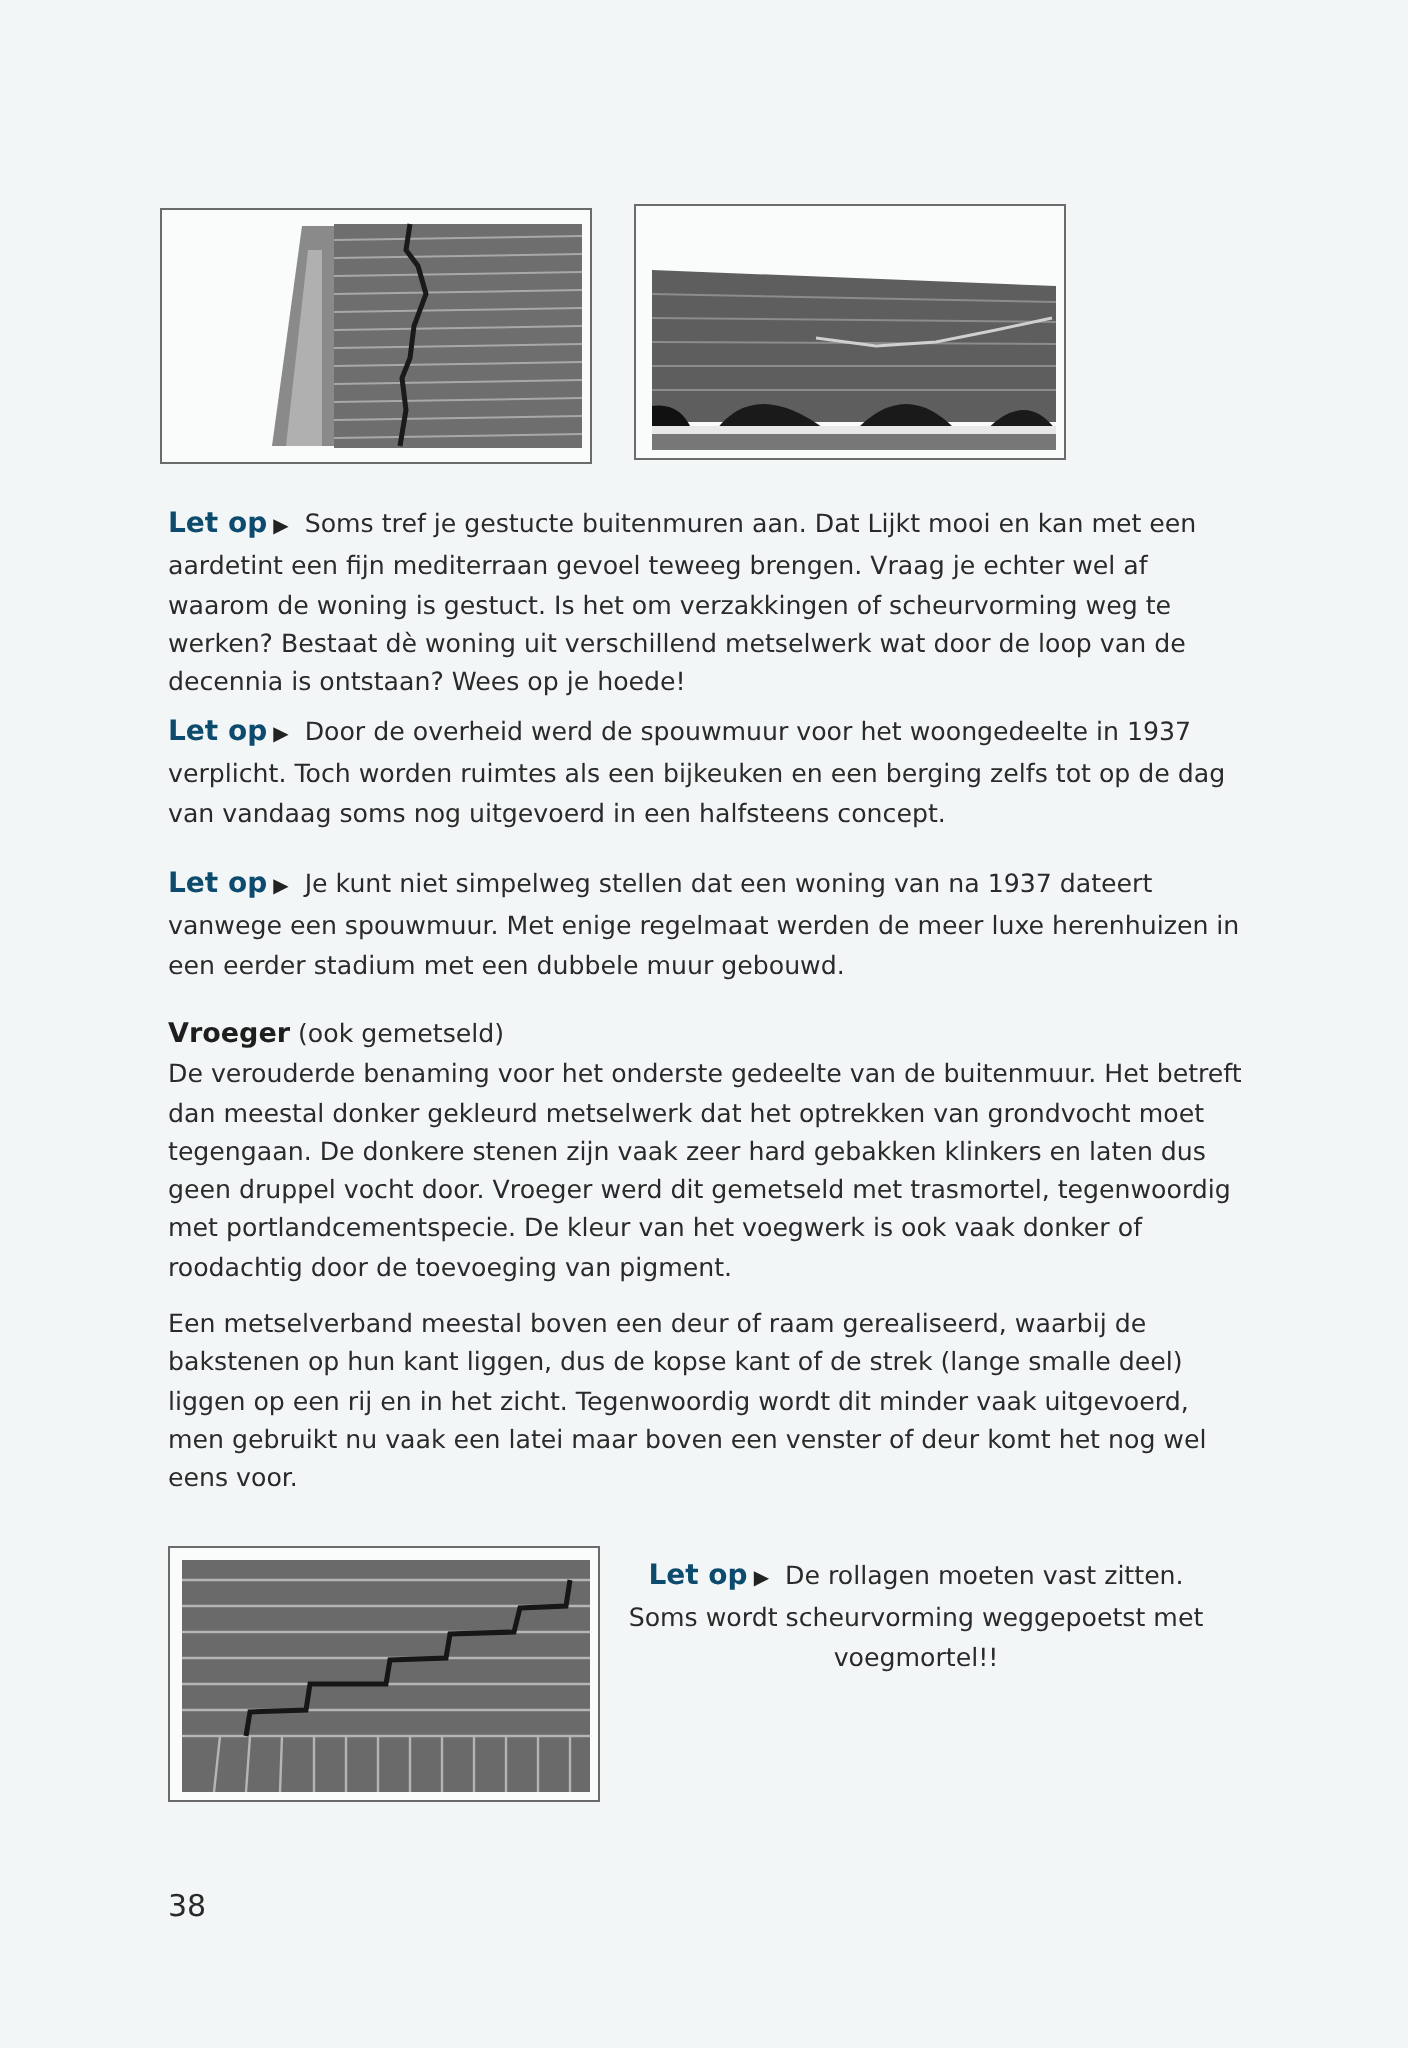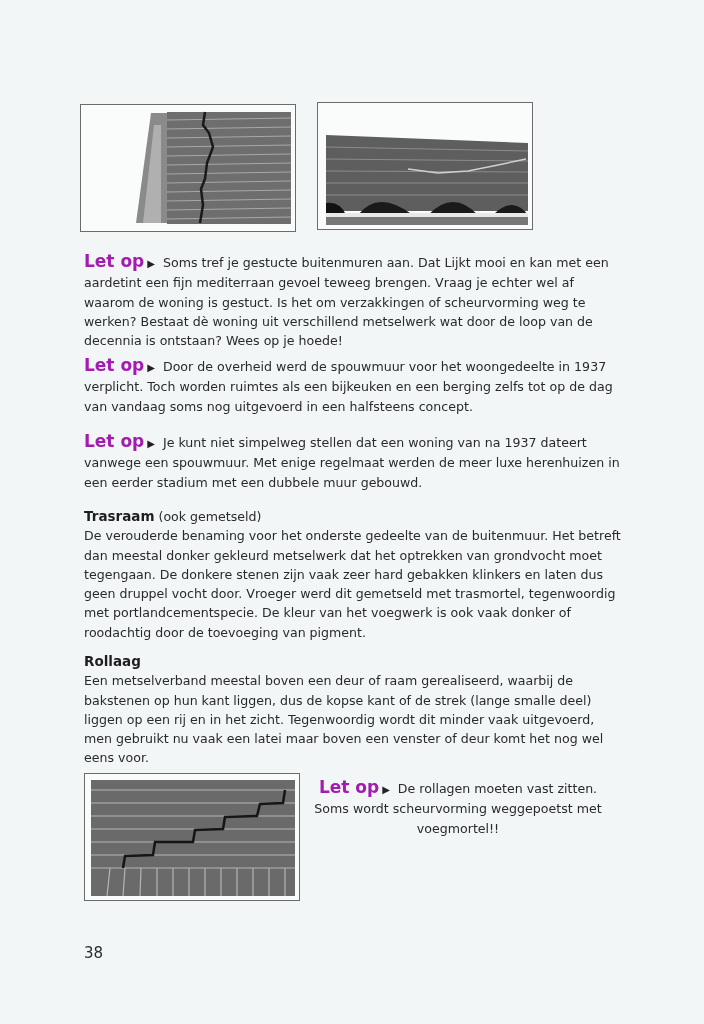--- a/index.html
+++ b/index.html
@@ -5,21 +5,21 @@
   html, body { margin:0; padding:0; }
   body {
     width:704px; height:1024px; background:#f3f6f7; position:relative; overflow:hidden;
     font-family:"DejaVu Sans", sans-serif; color:#2a2a2a;
   }
   .photo-frame {
     position:absolute; border:1px solid #6b6b6b; background:#fafbfb; box-sizing:border-box;
   }
   .photo-frame svg { position:absolute; display:block; }
   .block { position:absolute; left:84px; width:540px; font-size:12.6px; line-height:19.3px; }
-  .let-op { font-weight:bold; font-style:normal; color:#a21caf; font-size:17px; }
+  .let-op { font-weight:bold; font-style:normal; color:#0c4a6e; font-size:14px; }
   .arrow { font-size:10px; margin:0 8px 0 3px; color:#222; }
   .italic { }
   .heading { font-weight:bold; font-size:13.5px; color:#1e1e1e; }
   .page-num { position:absolute; left:84px; top:944px; font-size:15px; }
 </style>
 </head>
 <body>
 
 <div class="photo-frame" style="left:80px;top:104px;width:216px;height:128px;">
   <svg width="216" height="128" viewBox="0 0 216 128">
@@ -70,26 +70,25 @@
 
 <div class="block" style="top:356px;">
   <span class="let-op">Let op</span><span class="arrow">▶</span><span class="italic">Door de overheid werd de spouwmuur voor het woongedeelte in 1937 verplicht. Toch worden ruimtes als een bijkeuken en een berging zelfs tot op de dag van vandaag soms nog uitgevoerd in een halfsteens concept.</span>
 </div>
 
 <div class="block" style="top:432px;">
   <span class="let-op">Let op</span><span class="arrow">▶</span><span class="italic">Je kunt niet simpelweg stellen dat een woning van na 1937 dateert vanwege een spouwmuur. Met enige regelmaat werden de meer luxe herenhuizen in een eerder stadium met een dubbele muur gebouwd.</span>
 </div>
 
 <div class="block" style="top:507px;">
-  <div><span class="heading">Trasraam</span><span> (ook gemetseld)</span></div>
+  <div><span class="heading">Vroeger</span><span> (ook gemetseld)</span></div>
   <div>De verouderde benaming voor het onderste gedeelte van de buitenmuur. Het betreft dan meestal donker gekleurd metselwerk dat het optrekken van grondvocht moet tegengaan. De donkere stenen zijn vaak zeer hard gebakken klinkers en laten dus geen druppel vocht door. Vroeger werd dit gemetseld met trasmortel, tegenwoordig met portlandcementspecie. De kleur van het voegwerk is ook vaak donker of roodachtig door de toevoeging van pigment.</div>
 </div>
 
 <div class="block" style="top:652px;">
-  <div><span class="heading">Rollaag</span><span></span></div>
   <div>Een metselverband meestal boven een deur of raam gerealiseerd, waarbij de bakstenen op hun kant liggen, dus de kopse kant of de strek (lange smalle deel) liggen op een rij en in het zicht. Tegenwoordig wordt dit minder vaak uitgevoerd, men gebruikt nu vaak een latei maar boven een venster of deur komt het nog wel eens voor.</div>
 </div>
 
 <div class="photo-frame" style="left:84px;top:773px;width:216px;height:128px;">
   <svg width="216" height="128" viewBox="0 0 216 128">
     <rect x="6" y="6" width="204" height="116" fill="#6a6a6a"></rect>
     <g stroke="#b5b5b5" stroke-width="1.2">
       <line x1="6" y1="16" x2="210" y2="16"></line>
         <line x1="6" y1="29" x2="210" y2="29"></line>
       <line x1="6" y1="42" x2="210" y2="42"></line>

